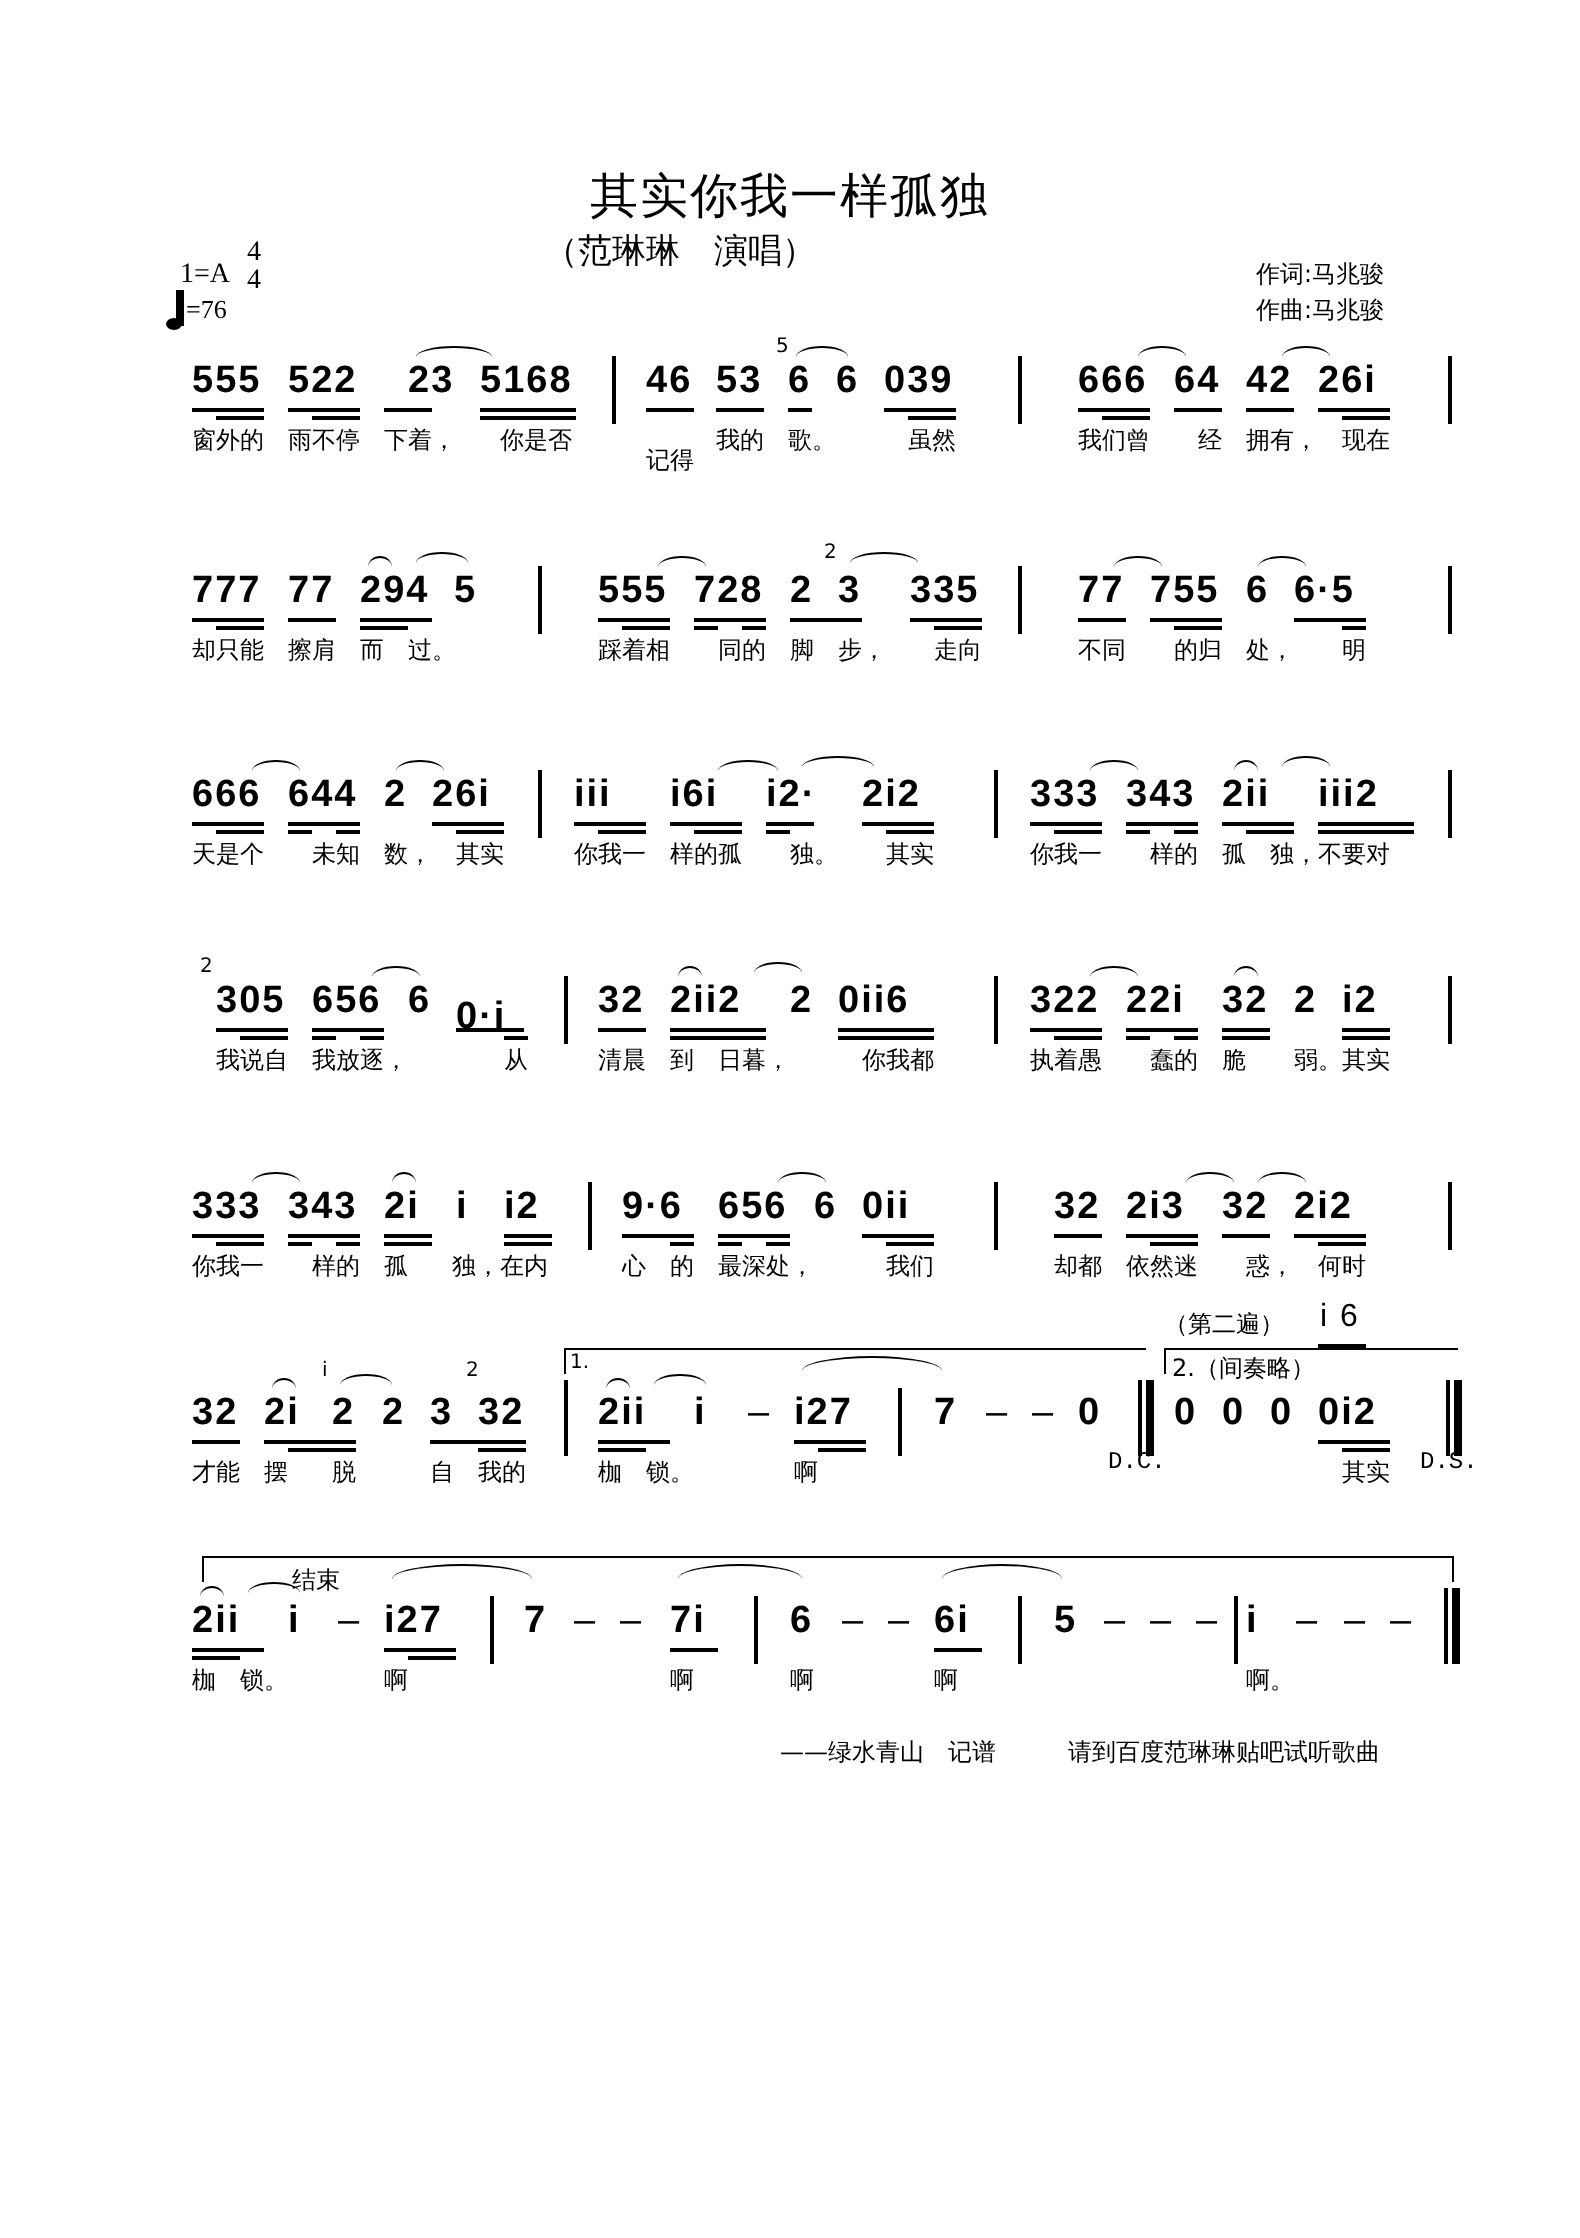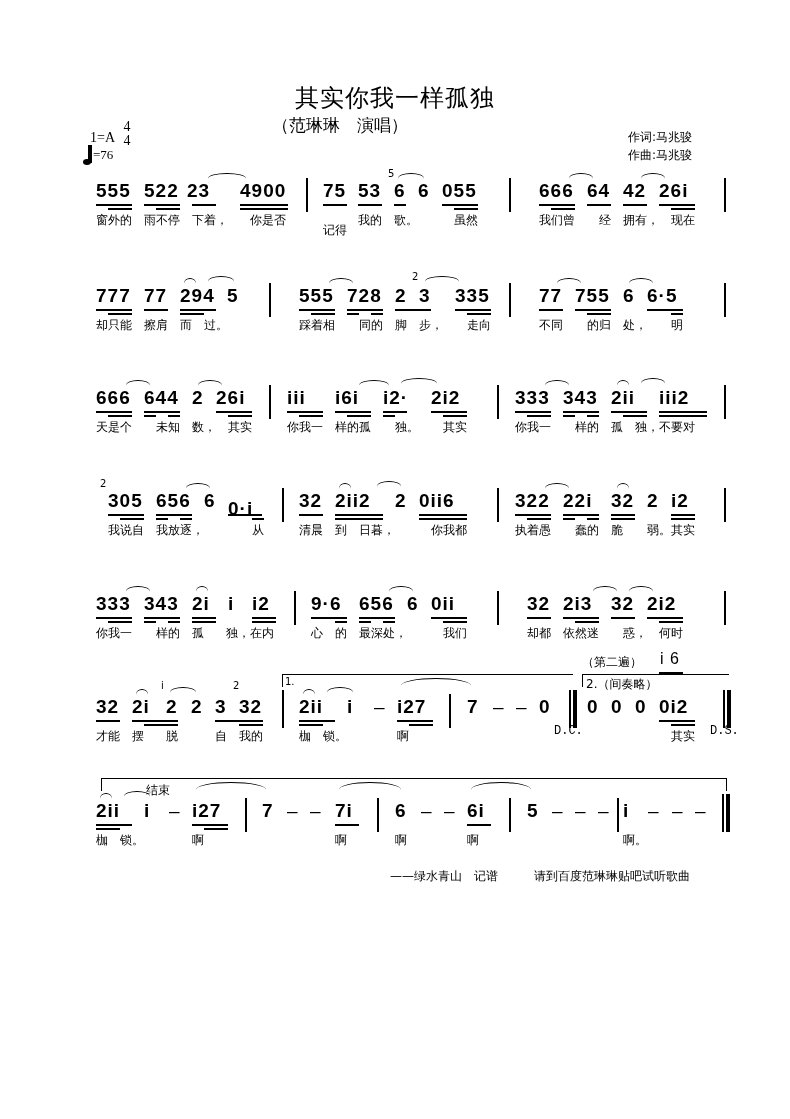--- a/index.html
+++ b/index.html
@@ -36,38 +36,38 @@
 </div>
 <div class="abs tempo"><span class="note-glyph"></span><span>=76</span></div>
 <div class="abs credits">
   <div>作词:马兆骏</div>
   <div>作曲:马兆骏</div>
 </div>
 
 <div class="abs line" style="top:170px">
   <span class="m" style="left:96px;top:10px">555</span>
   <span class="m" style="left:144px;top:10px">522</span>
-  <span class="m" style="left:187px;top:10px">23</span>
-  <span class="m" style="left:240px;top:10px">4900</span>
+  <span class="m" style="left:204px;top:10px">23</span>
+  <span class="m" style="left:240px;top:10px">5168</span>
   <div class="arc" style="left:208px;top:3px;width:38px"></div>
   <div class="ul" style="left:96px;top:34px;width:36px"></div>
   <div class="ul" style="left:108px;top:38px;width:24px"></div>
   <div class="ul" style="left:144px;top:34px;width:36px"></div>
   <div class="ul" style="left:156px;top:38px;width:24px"></div>
   <div class="ul" style="left:192px;top:34px;width:24px"></div>
   <div class="ul" style="left:240px;top:34px;width:48px"></div>
   <div class="ul" style="left:240px;top:38px;width:48px"></div>
   <div class="bar" style="left:306px;top:8px"></div>
 
-  <span class="m" style="left:323px;top:10px">75</span>
+  <span class="m" style="left:323px;top:10px">46</span>
   <span class="m" style="left:358px;top:10px">53</span>
   <span class="small" style="left:388px;top:-2px">5</span>
   <span class="m" style="left:394px;top:10px">6</span>
   <span class="m" style="left:418px;top:10px">6</span>
-  <span class="m" style="left:442px;top:10px">055</span>
+  <span class="m" style="left:442px;top:10px">039</span>
   <div class="arc" style="left:398px;top:3px;width:26px"></div>
   <div class="ul" style="left:323px;top:34px;width:24px"></div>
   <div class="ul" style="left:358px;top:34px;width:24px"></div>
   <div class="ul" style="left:394px;top:34px;width:12px"></div>
   <div class="ul" style="left:442px;top:34px;width:36px"></div>
   <div class="ul" style="left:454px;top:38px;width:24px"></div>
   <div class="bar" style="left:509px;top:8px"></div>
 
   <span class="m" style="left:539px;top:10px">666</span>
   <span class="m" style="left:587px;top:10px">64</span>

